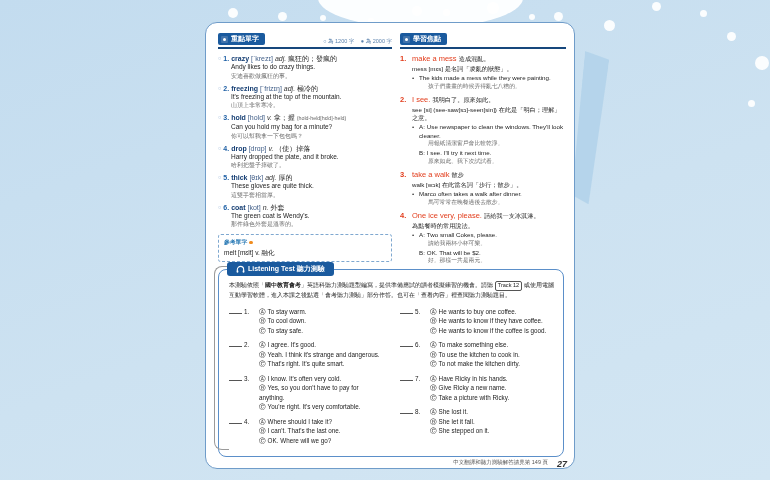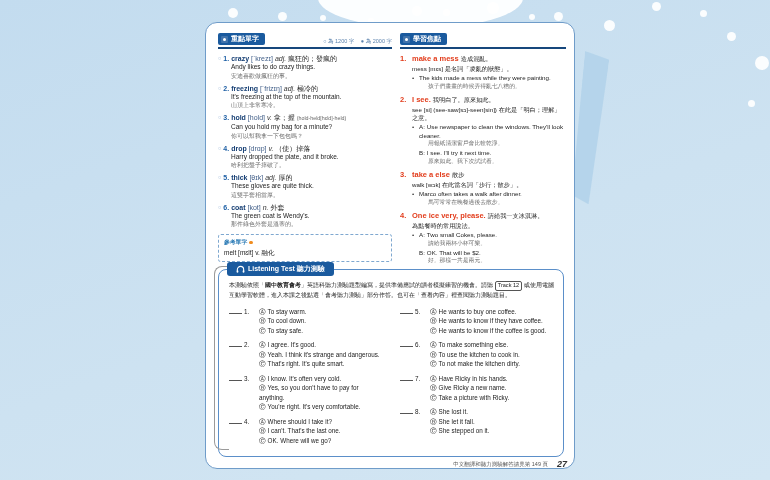--- a/index.html
+++ b/index.html
@@ -37,21 +37,21 @@
   .v-zh{margin-left:13px;font-size:6px;line-height:8px;color:#6b6b6b;}
   .ref-box{border:1px dashed #7fa8d0;border-radius:3px;padding:3px 5px;margin-top:6px;}
   .ref-label{font-size:5.8px;font-weight:bold;color:#2a7ab5;display:flex;align-items:center;gap:2px;}
   .ref-dot{width:3.5px;height:3.5px;border-radius:50%;background:#f08c1e;display:inline-block;}
   .ref-content{font-size:6.5px;color:#222;margin-top:2px;}
   
   .col-right{position:absolute;left:194px;top:10px;width:166px;height:236px;overflow:hidden;}
   .focus-item{position:relative;padding-left:12px;margin-bottom:5px;}
   .f-num{position:absolute;left:0;top:0;color:#e23c1b;font-weight:bold;font-size:7.5px;line-height:9.5px;}
   .f-head{font-size:7.5px;line-height:9.5px;}
-  .f-phrase{color:#e23c1b;font-weight:bold;}
+  .f-phrase{color:#e23c1b;font-weight:normal;}
   .f-zh{color:#1b1b1b;font-size:6.2px;font-weight:normal;}
   .f-note{font-size:6.2px;line-height:8px;color:#222;margin-top:1px;}
   .f-entry{position:relative;padding-left:7px;margin-top:1.5px;}
   .f-bullet{position:absolute;left:0;top:0;color:#333;font-size:6.2px;line-height:8.5px;}
   .f-en{font-size:6.2px;line-height:8.5px;color:#222;}
   .f-spk{margin-right:2px;}
   .f-entry .f-tr{margin-left:9px;font-size:5.8px;line-height:7.5px;color:#6b6b6b;}
   
   .listening{position:absolute;left:12px;right:10px;top:246px;height:188px;background:#fff;
              border:1.2px solid #5b8fc9;border-radius:8px;padding:11px 8px 4px 10px;}
@@ -67,21 +67,21 @@
   .lt-questions{display:flex;gap:16px;margin-top:7px;}
   .lt-col{flex:1;}
   .lt-q{display:flex;margin-bottom:5px;}
   .lt-qhead{width:30px;flex:none;font-size:6.3px;line-height:9.5px;color:#222;}
   .lt-blank{display:inline-block;width:13px;height:7px;border-bottom:0.9px solid #555;margin-right:2px;}
   .lt-opts{flex:1;}
   .lt-opt{font-size:6.3px;line-height:9.5px;color:#222;}
   .opt-letter{margin-right:2px;font-size:6.6px;}
   
   .footer{position:absolute;left:205px;top:459px;width:362px;display:flex;justify-content:flex-end;
-          align-items:center;gap:9px;z-index:3;}
+          align-items:flex-start;gap:9px;z-index:3;}
   .footnote{font-size:5.5px;color:#555;}
   .pagenum{font-size:9px;font-weight:bold;font-style:italic;color:#333;}
 </style>
 </head>
 <body>
 
 <div class="stage">
   <span class="dot" style="left:228px;top:8px;width:10px;height:10px"></span>
   <span class="dot" style="left:278px;top:12px;width:9px;height:9px"></span>
   <span class="dot" style="left:320px;top:15px;width:6px;height:6px"></span>
@@ -181,21 +181,21 @@
               <div class="f-en"><span class="f-spk">A:</span>Use newspaper to clean the windows. They'll look cleaner.</div>
               <div class="f-tr">用報紙清潔窗戶會比較乾淨。</div>
             </div>
             <div class="f-entry">
               <div class="f-en"><span class="f-spk">B:</span>I see. I'll try it next time.</div>
               <div class="f-tr">原來如此。我下次試試看。</div>
             </div>
           </div>
           <div class="focus-item">
             <span class="f-num">3.</span>
-            <div class="f-head"><span class="f-phrase">take a else </span><span class="f-zh">散步</span></div>
+            <div class="f-head"><span class="f-phrase">take a walk </span><span class="f-zh">散步</span></div>
             <div class="f-note">walk [wɔk] 在此當名詞「步行；散步」。</div>
             <div class="f-entry">
               <span class="f-bullet">•</span>
               <div class="f-en">Marco often takes a walk after dinner.</div>
               <div class="f-tr">馬可常常在晚餐過後去散步。</div>
             </div>
           </div>
           <div class="focus-item">
             <span class="f-num">4.</span>
             <div class="f-head"><span class="f-phrase">One ice very, please. </span><span class="f-zh">請給我一支冰淇淋。</span></div>

